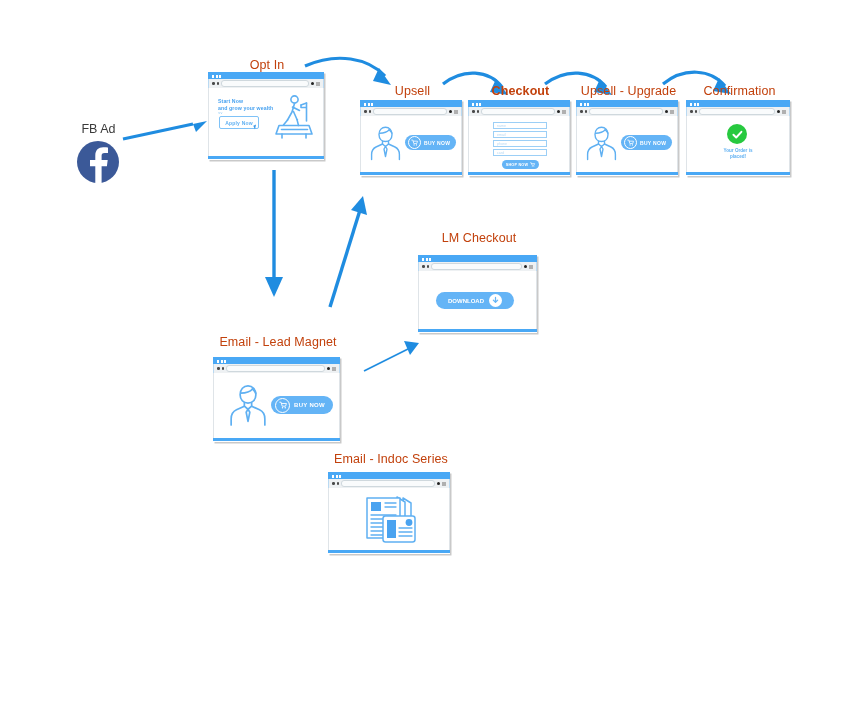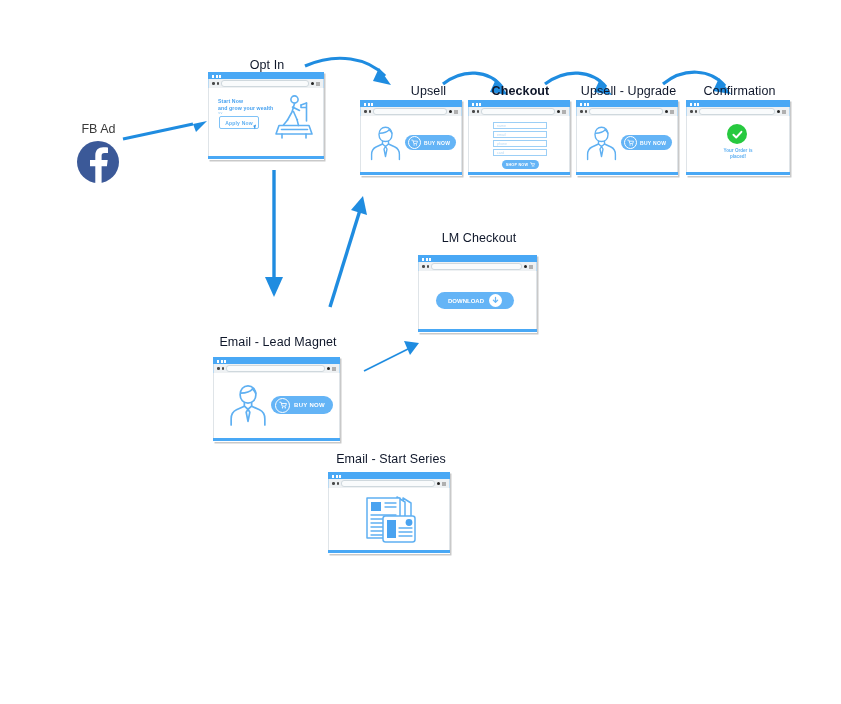--- a/index.html
+++ b/index.html
@@ -11,21 +11,21 @@
     position:relative;
   }
   #canvas{position:absolute;left:0;top:0;width:841px;height:704px;}
 
   
   .node{position:absolute;}
   .node-label{
     position:absolute;
     width:100%;
     text-align:center;
-    color:#0f172a;
+    color:#c2410c;
     font-size:12.5px;
     line-height:14px;
     letter-spacing:.1px;
     white-space:nowrap;
     left:0;
   }
 
   
   .browser{
     position:absolute;
@@ -263,21 +263,21 @@
             <path d="M10 40 L10 44"></path>
             <path d="M34 40 L34 44"></path>
             <path d="M9.5 35.5 L35.5 35.5"></path>
           </g>
         </svg>
       </div>
       <div class="br-foot"></div>
     </div>
   </div>
 
-  <div class="node" style="left:360px;top:84px;width:105px;height:95px;padding-left:32px;">
+  <div class="node" style="left:360px;top:84px;width:105px;height:95px;">
     <div class="node-label" style="top:0;">Upsell</div>
     <div class="browser" style="left:0;top:16px;width:102px;height:76px;">
       <div class="br-titlebar">
         <i class="br-dot"></i>
         <i class="br-dot"></i>
         <i class="br-dot"></i>
       </div>
       <div class="br-toolbar">
         <i class="br-nav"></i>
         <i class="br-nav"></i>
@@ -492,21 +492,21 @@
             </svg>
           </span>
           <span>BUY NOW</span>
         </div>
       </div>
       <div class="br-foot"></div>
     </div>
   </div>
 
   <div class="node" style="left:328px;top:452px;width:126px;height:105px;">
-    <div class="node-label" style="top:0;">Email - Start Series</div>
+    <div class="node-label" style="top:0;">Email - Indoc Series</div>
     <div class="browser" style="left:0;top:20px;width:122px;height:82px;">
       <div class="br-titlebar">
         <i class="br-dot"></i>
         <i class="br-dot"></i>
         <i class="br-dot"></i>
       </div>
       <div class="br-toolbar">
         <i class="br-nav"></i>
         <i class="br-nav"></i>
         <div class="br-url"></div>

